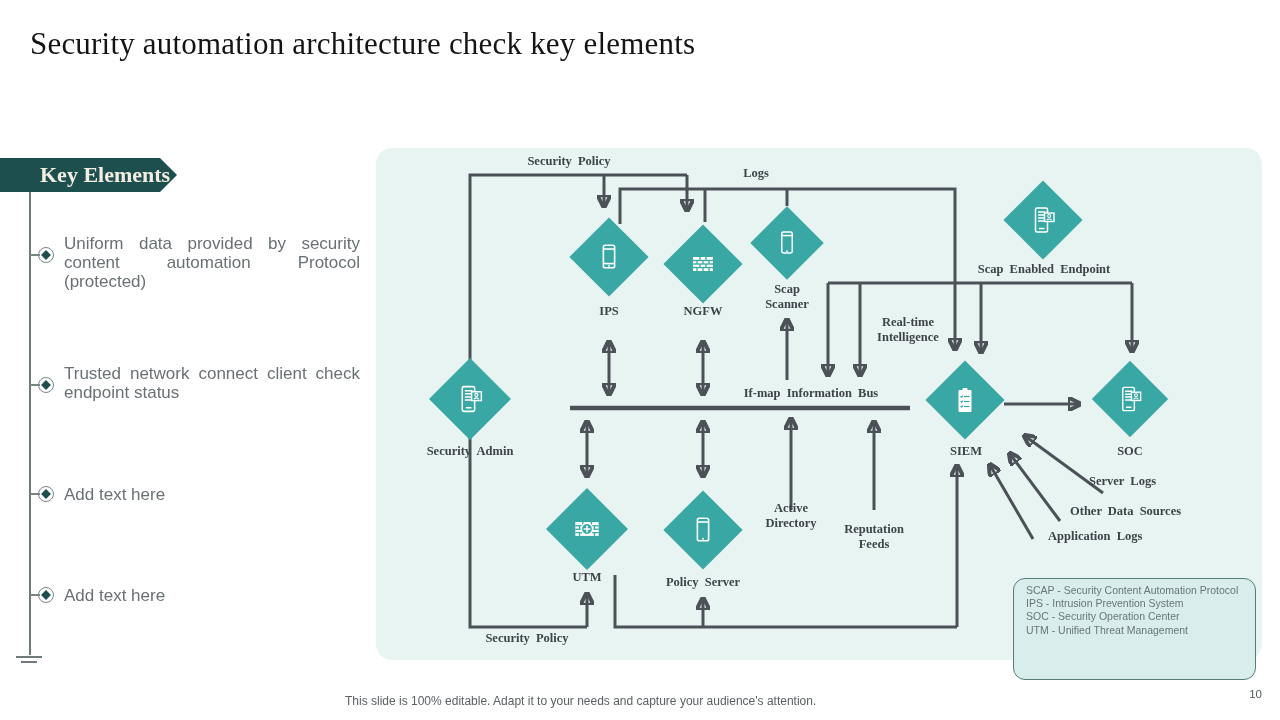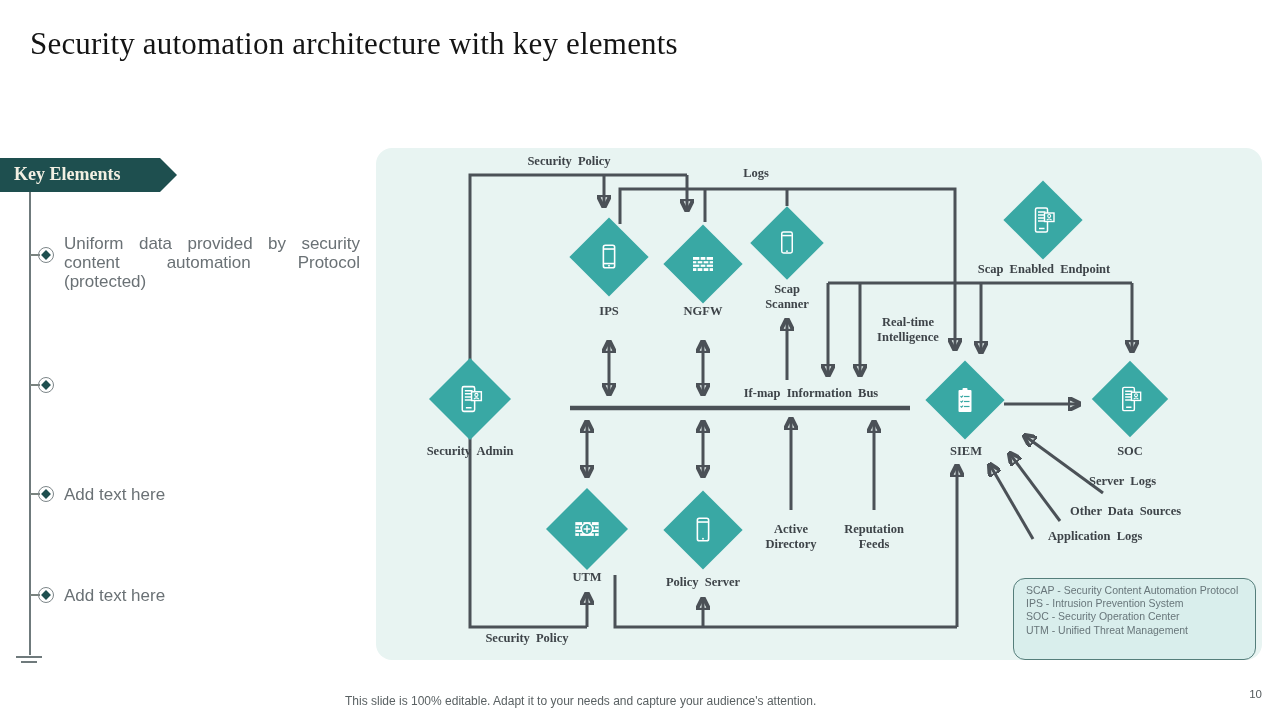--- a/index.html
+++ b/index.html
@@ -5,22 +5,22 @@
   html,body{margin:0;padding:0;background:#fff;}
   .slide{position:relative;width:1280px;height:720px;background:#ffffff;overflow:hidden;
          font-family:"Liberation Sans",sans-serif;}
   .title{position:absolute;left:30px;top:26px;font-family:"Liberation Serif",serif;
          font-size:31px;color:#141414;letter-spacing:.2px;}
   .subtitle{position:absolute;left:30px;top:78px;font-size:11px;color:#4d565a;width:1050px;}
 
   
   .banner{position:absolute;left:0;top:158px;width:177px;height:34px;background:#1E4F4F;
           clip-path:polygon(0 0,160px 0,177px 17px,160px 34px,0 34px);}
-  .banner span{display:block;padding-left:14px;line-height:33px;color:#F2EFE2;
-          font-family:"Liberation Serif",serif;font-weight:700;font-size:18px;}
+  .banner span{display:block;padding-left:40px;line-height:33px;color:#F2EFE2;
+          font-family:"Liberation Serif",serif;font-weight:700;font-size:22px;}
   .timeline{position:absolute;left:29px;top:192px;width:2px;height:463px;background:#6f7a7c;}
   .ground-a{position:absolute;left:16px;top:656px;width:26px;height:2px;background:#6f7a7c;}
   .ground-b{position:absolute;left:21px;top:661px;width:16px;height:2px;background:#6f7a7c;}
   .bullet{position:absolute;left:64px;width:296px;font-size:17px;line-height:19px;
           color:#6a7175;text-align:justify;}
   .b-tick{position:absolute;width:10px;height:2px;background:#79837f;}
   .b-circ{position:absolute;width:14px;height:14px;border:1.5px solid #7d8689;border-radius:50%;}
   .b-diam{position:absolute;left:50%;top:50%;width:7px;height:7px;background:#1E4F4F;
           transform:translate(-50%,-50%) rotate(45deg);}
 
@@ -35,52 +35,53 @@
   .diamond{position:absolute;left:50%;top:50%;width:100%;height:100%;
            transform:translate(-50%,-50%) rotate(45deg);background:#39A8A4;}
   .nicon{position:absolute;left:50%;top:50%;transform:translate(-50%,-50%);}
 
   .nlabel,.elabel{position:absolute;font-family:"Liberation Serif",serif;font-weight:700;
           font-size:12.5px;line-height:15px;color:#3E4449;text-align:center;
           transform:translateX(-50%);word-spacing:3px;white-space:nowrap;}
   .wrap{white-space:normal;}
   .left-al{transform:none;text-align:left;}
 
-  .legend{position:absolute;left:637px;top:430px;width:243px;height:82px;background:#D9EEEC;
+  .legend{position:absolute;left:637px;top:430px;width:243px;height:102px;background:#D9EEEC;
           border:1.5px solid #557E7B;border-radius:12px;box-sizing:border-box;
           padding:5px 4px 4px 12px;}
   .legend div{font-size:10.5px;line-height:13.2px;color:#68767A;}
 
   .footer{position:absolute;left:345px;top:694px;width:590px;font-size:12px;color:#5a6163;}
   .pagenum{position:absolute;right:18px;top:688px;font-size:11.5px;color:#565c5e;margin-left:35px;}
 </style>
 </head>
 <body>
 
 <div class="slide">
 
-  <div class="title">Security automation architecture with key elements</div>
+  <div class="title">Security automation architecture check key elements</div>
 
   <div class="banner">
     <span>Key Elements</span>
   </div>
   <div class="timeline"></div>
   <div class="ground-a"></div>
   <div class="ground-b"></div>
 
   <span class="b-tick" style="left:30px;top:254px"></span>
   <span class="b-circ" style="left:38px;top:247px">
       <span class="b-diam"></span>
     </span>
   <div class="bullet" style="top:234px">Uniform data provided by security content automation Protocol (protected)</div>
 
   <span class="b-tick" style="left:30px;top:384px"></span>
   <span class="b-circ" style="left:38px;top:377px">
       <span class="b-diam"></span>
     </span>
+  <div class="bullet" style="top:364px">Trusted network connect client check endpoint status</div>
 
   <span class="b-tick" style="left:30px;top:493px"></span>
   <span class="b-circ" style="left:38px;top:486px">
       <span class="b-diam"></span>
     </span>
   <div class="bullet" style="top:485px">Add text here</div>
 
   <span class="b-tick" style="left:30px;top:594px"></span>
   <span class="b-circ" style="left:38px;top:587px">
       <span class="b-diam"></span>
@@ -288,21 +289,21 @@
     <div class="nlabel" style="left:94px;top:296px">Security Admin</div>
     <div class="nlabel" style="left:590px;top:296px">SIEM</div>
     <div class="nlabel" style="left:754px;top:296px">SOC</div>
     <div class="nlabel" style="left:211px;top:422px">UTM</div>
     <div class="nlabel" style="left:327px;top:427px">Policy Server</div>
 
     <div class="elabel" style="left:193px;top:6px">Security Policy</div>
     <div class="elabel" style="left:380px;top:18px">Logs</div>
     <div class="elabel wrap" style="left:532px;top:167px;width:86px">Real-time Intelligence</div>
     <div class="elabel" style="left:435px;top:238px">If-map Information Bus</div>
-    <div class="elabel wrap" style="left:415px;top:374px;width:70px">Active Directory</div>
+    <div class="elabel wrap" style="left:415px;top:353px;width:70px">Active Directory</div>
     <div class="elabel wrap" style="left:498px;top:374px;width:80px">Reputation Feeds</div>
     <div class="elabel left-al" style="left:713px;top:326px">Server Logs</div>
     <div class="elabel left-al" style="left:694px;top:356px">Other Data Sources</div>
     <div class="elabel left-al" style="left:672px;top:381px">Application Logs</div>
     <div class="elabel" style="left:151px;top:483px">Security Policy</div>
 
     <div class="legend">
       <div>SCAP - Security Content Automation Protocol</div>
       <div>IPS  - Intrusion Prevention System</div>
       <div>SOC  - Security Operation Center</div>

